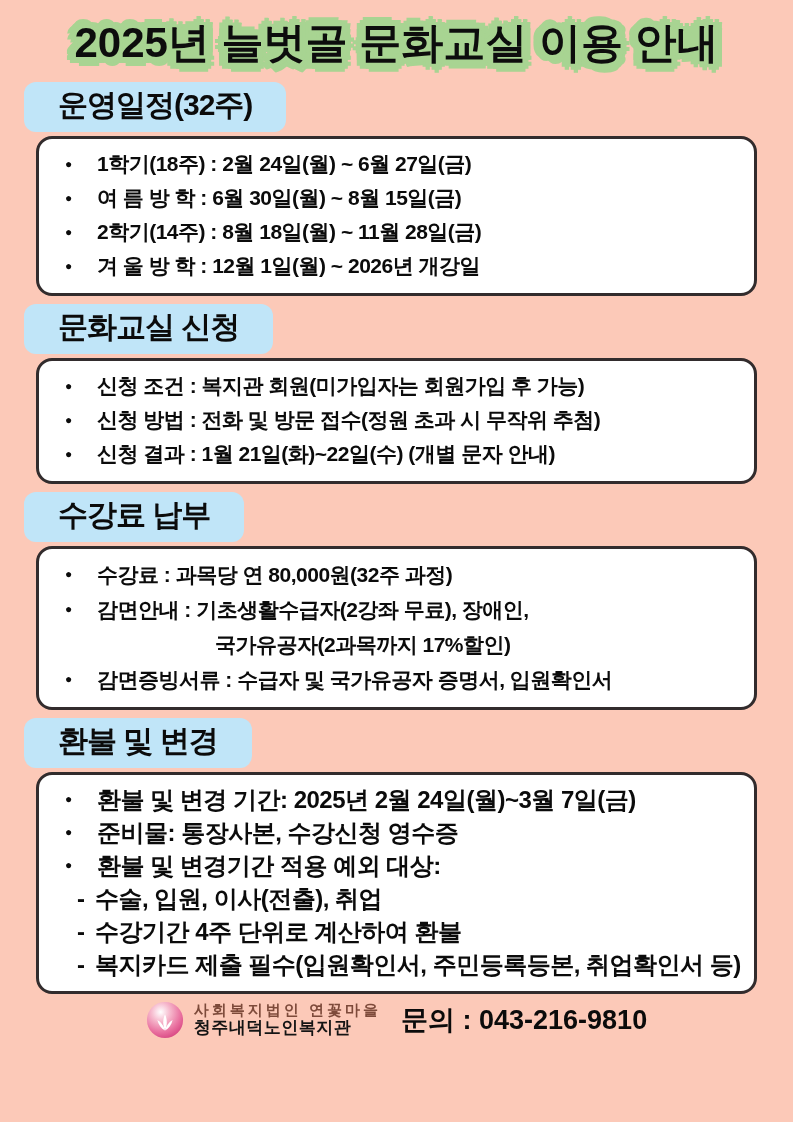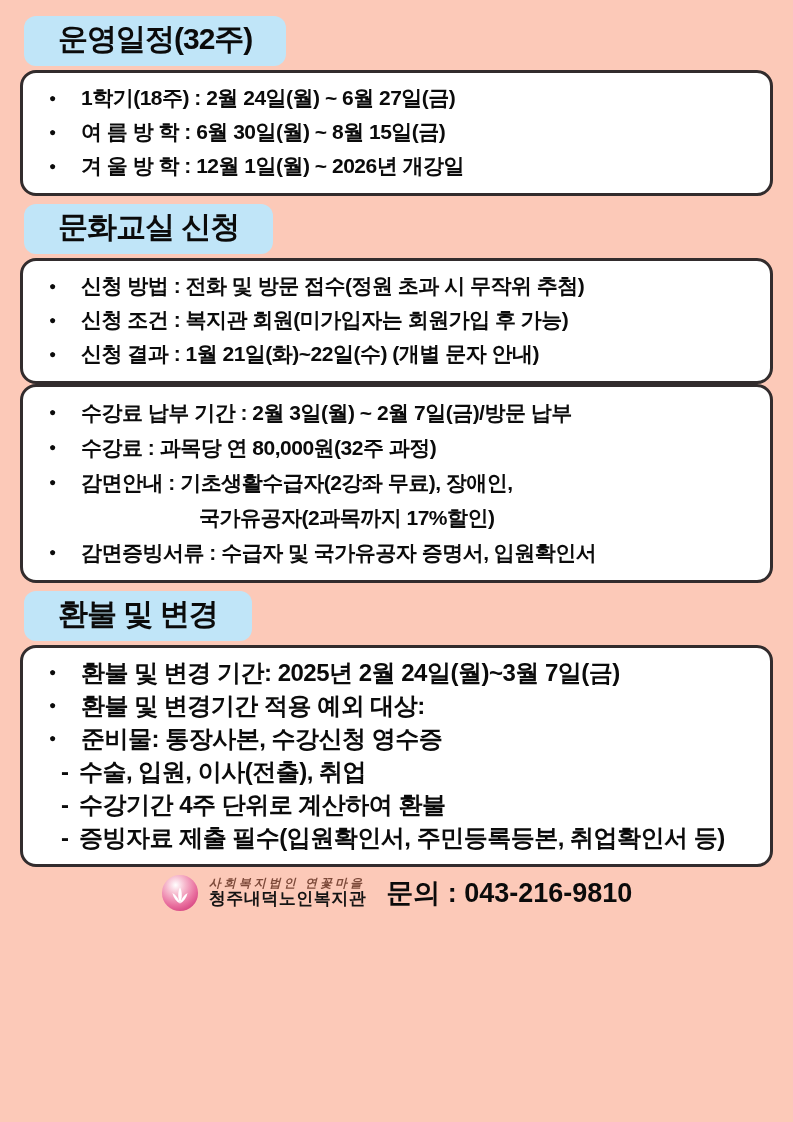--- a/index.html
+++ b/index.html
@@ -37,21 +37,21 @@
     background:#c0e5f8;
     border-radius:12px;
     padding:3px 34px 6px;
     font-size:30px;
     font-weight:800;
     letter-spacing:-1px;
   }
 
   
   .box{
-    margin:0 20px;
+    margin:0 36px;
     background:#ffffff;
     border:3px solid #322c2d;
     border-radius:16px;
     padding:8px 14px 10px;
   }
   .line{
     position:relative;
     font-size:21px;
     font-weight:700;
     line-height:34px;
@@ -82,82 +82,83 @@
   .footer{
     display:flex;
     align-items:center;
     justify-content:center;
     margin-top:7px;
     gap:10px;
   }
   .logo{width:38px;height:38px;flex:0 0 auto;}
   .org{display:flex;flex-direction:column;line-height:1.1;}
   .org-small{
-    font-size:12px;
+    font-size:15px;
     font-weight:700;
     letter-spacing:3px;
     color:#7d4a3a;
-    font-style:italic;
   }
   .org-name{
     font-size:17px;
     font-weight:800;
     color:#141414;
     letter-spacing:0.5px;
   }
   .contact{
     font-size:27px;
     font-weight:800;
     margin-left:10px;
     letter-spacing:0px;
   }
 </style>
 </head>
 <body>
 
 <div class="page">
 
+  <div class="title">2025년 늘벗골 문화교실 이용 안내</div>
 
   <div>
     <div class="section-header">운영일정(32주)</div>
     <div class="box box-0">
         <div class="line bullet">1학기(18주) : 2월 24일(월) ~ 6월 27일(금)</div>
         <div class="line bullet">여 름 방 학 : 6월 30일(월) ~ 8월 15일(금)</div>
+        <div class="line bullet">2학기(14주) : 8월 18일(월) ~ 11월 28일(금)</div>
         <div class="line bullet">겨 울 방 학 : 12월 1일(월) ~ 2026년 개강일</div>
       </div>
   </div>
 
   <div>
     <div class="section-header">문화교실 신청</div>
     <div class="box box-1">
+        <div class="line bullet">신청 조건 : 복지관 회원(미가입자는 회원가입 후 가능)</div>
         <div class="line bullet">신청 방법 : 전화 및 방문 접수(정원 초과 시 무작위 추첨)</div>
-        <div class="line bullet">신청 조건 : 복지관 회원(미가입자는 회원가입 후 가능)</div>
         <div class="line bullet">신청 결과 : 1월 21일(화)~22일(수) (개별 문자 안내)</div>
       </div>
   </div>
 
   <div>
+    <div class="section-header">수강료 납부</div>
     <div class="box box-2">
-        <div class="line bullet">수강료 납부 기간 : 2월 3일(월) ~ 2월 7일(금)/방문 납부</div>
         <div class="line bullet">수강료 : 과목당 연 80,000원(32주 과정)</div>
         <div class="line bullet">감면안내 : 기초생활수급자(2강좌 무료), 장애인,</div>
         <div class="line cont indent3">국가유공자(2과목까지 17%할인)</div>
         <div class="line bullet">감면증빙서류 : 수급자 및 국가유공자 증명서, 입원확인서</div>
       </div>
   </div>
 
   <div>
     <div class="section-header">환불 및 변경</div>
     <div class="box box-3">
         <div class="line bullet">환불 및 변경 기간: 2025년 2월 24일(월)~3월 7일(금)</div>
+        <div class="line bullet">준비물: 통장사본, 수강신청 영수증</div>
         <div class="line bullet">환불 및 변경기간 적용 예외 대상:</div>
-        <div class="line bullet">준비물: 통장사본, 수강신청 영수증</div>
         <div class="line dash">수술, 입원, 이사(전출), 취업</div>
         <div class="line dash">수강기간 4주 단위로 계산하여 환불</div>
-        <div class="line dash">증빙자료 제출 필수(입원확인서, 주민등록등본, 취업확인서 등)</div>
+        <div class="line dash">복지카드 제출 필수(입원확인서, 주민등록등본, 취업확인서 등)</div>
       </div>
   </div>
 
   <div class="footer">
     <span class="logo">
       <svg viewBox="0 0 40 40" width="38" height="38">
         <defs>
           <radialGradient id="lg" cx="38%" cy="28%" r="75%">
             <stop offset="0%" stop-color="#ffffff"></stop>
             <stop offset="35%" stop-color="#f6b9cd"></stop>

